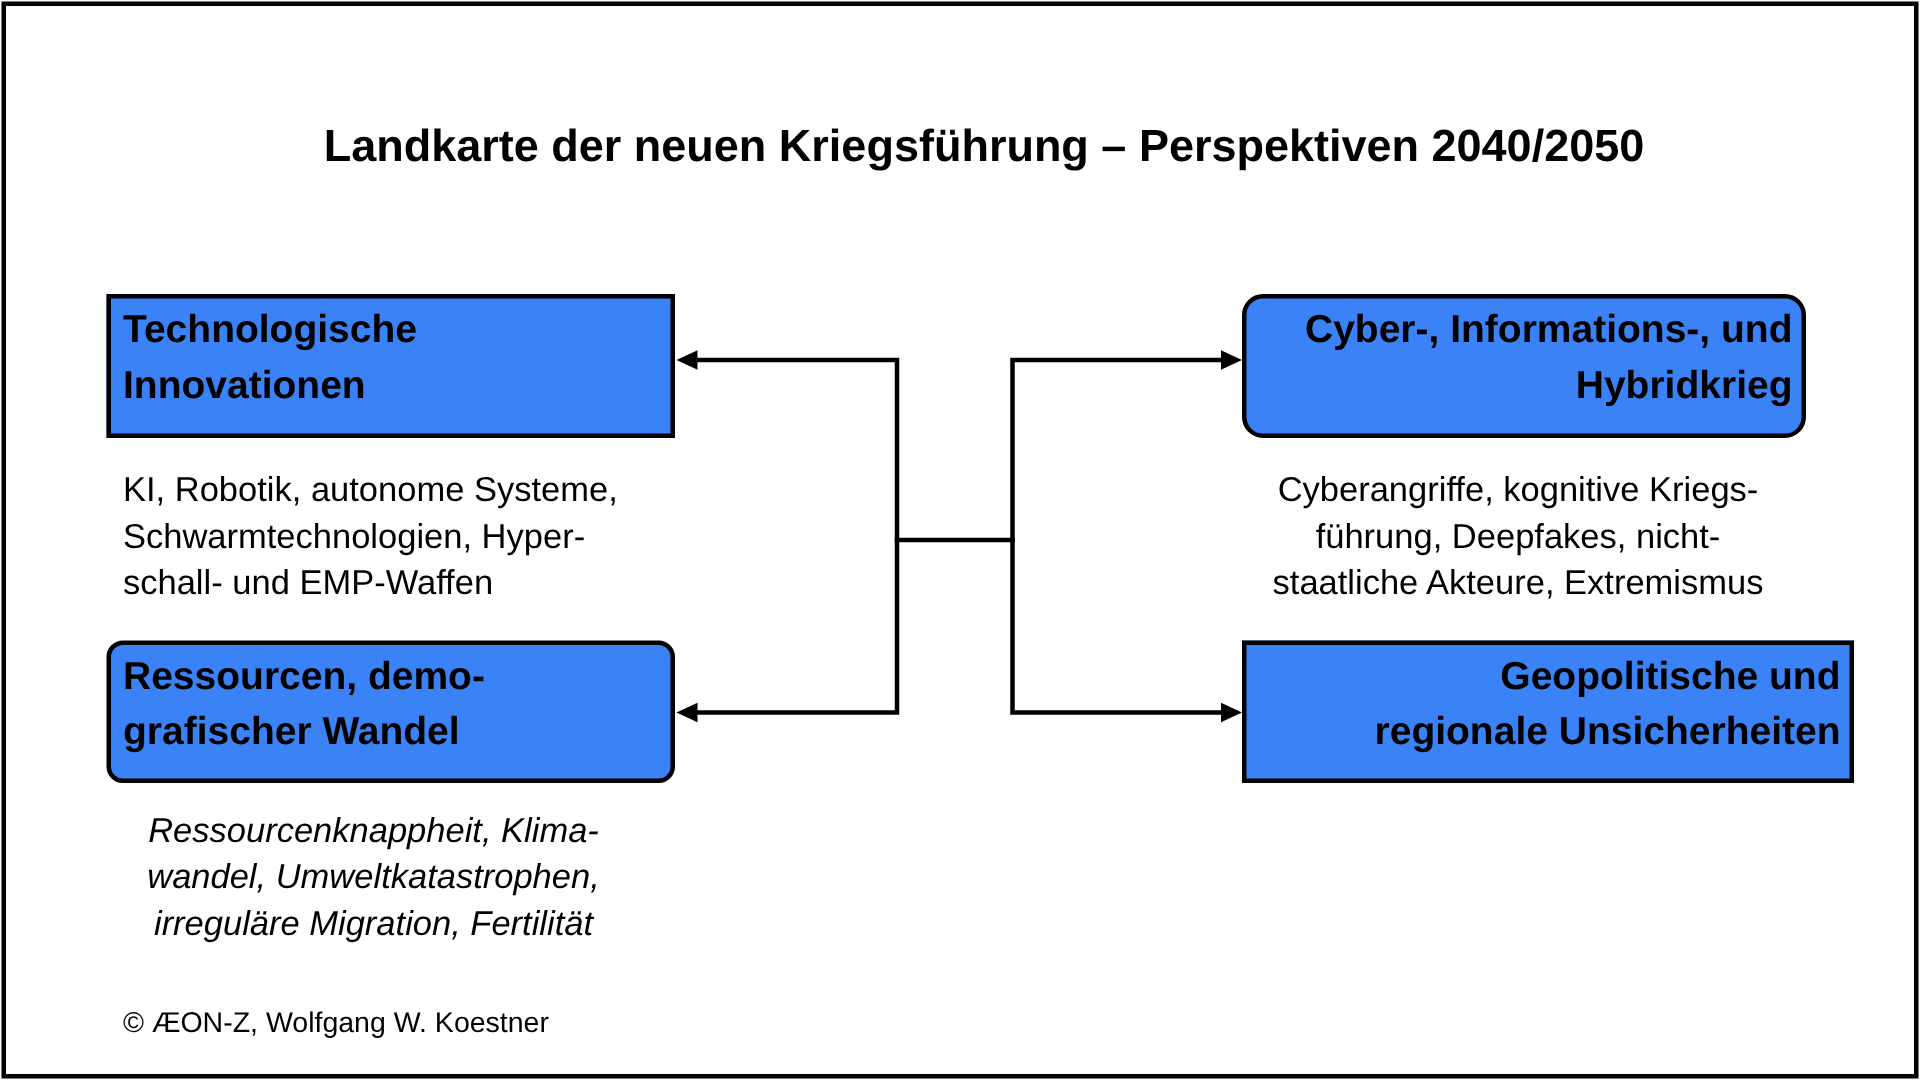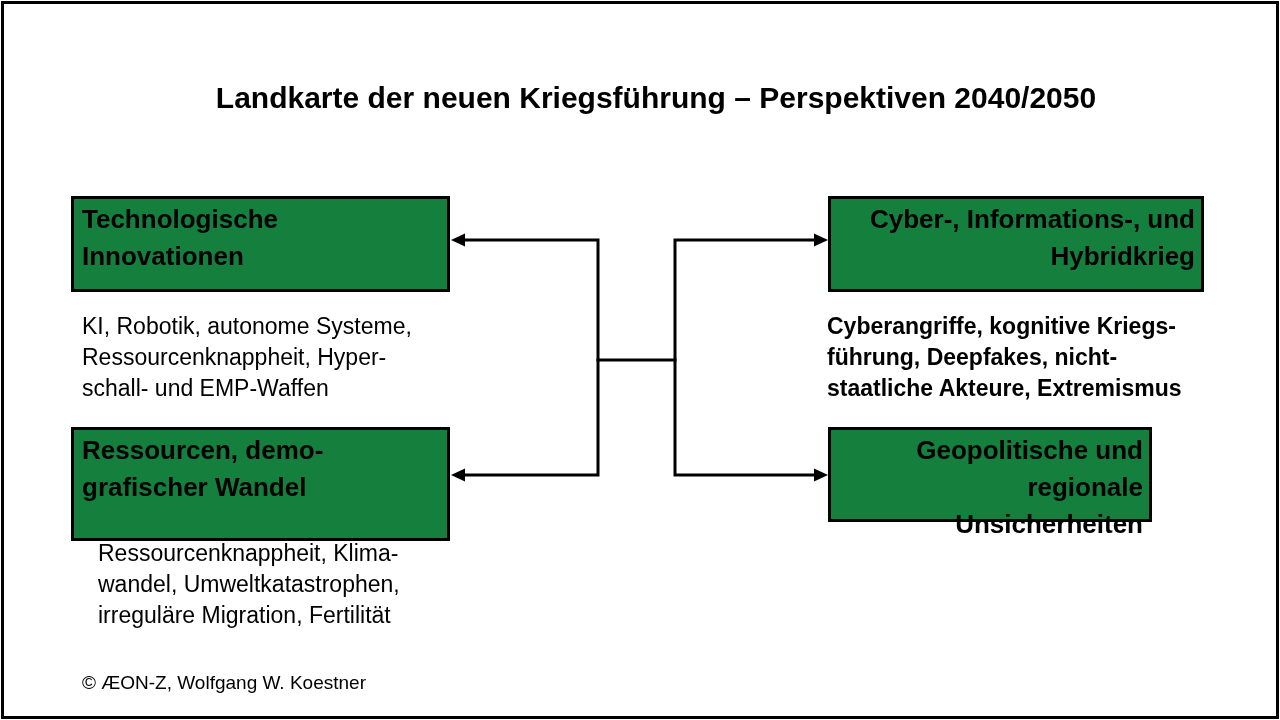--- a/index.html
+++ b/index.html
@@ -32,44 +32,44 @@
     text-align: center;
     font-size: 30px;
     font-weight: bold;
     line-height: 40px;
     white-space: pre-line;
   }
   .node-box {
     position: absolute;
     box-sizing: border-box;
     border: 3px solid #000000;
-    background: #15803d;
+    background: #3b82f6;
   }
   .node-box .box-title {
     font-size: 26px;
     font-weight: bold;
     line-height: 37px;
     white-space: pre-line;
     padding: 2px 6px 2px 8px;
   }
   .box-left-top    { left: 71px;  top: 196px; width: 379px; height: 96px; }
-  .box-left-bottom { left: 71px;  top: 427px; width: 379px; height: 114px; }
-  .box-right-top   { left: 828px; top: 196px; width: 376px; height: 96px; }
-  .box-right-bottom{ left: 828px; top: 427px; width: 324px; height: 95px; }
+  .box-left-bottom { left: 71px;  top: 427px; width: 379px; height: 95px; border-radius: 11px; }
+  .box-right-top   { left: 828px; top: 196px; width: 376px; height: 96px; border-radius: 14px; }
+  .box-right-bottom{ left: 828px; top: 427px; width: 408px; height: 95px; }
   .align-left  .box-title { text-align: left; }
   .align-right .box-title { text-align: right; }
   .caption {
     position: absolute;
     font-size: 23px;
     line-height: 31px;
     white-space: pre-line;
   }
   .cap-left-top     { left: 82px;  top: 311px; width: 370px; text-align: left; }
-  .cap-left-bottom  { left: 98px;  top: 538px; width: 370px; text-align: left; }
-  .cap-right-top    { left: 827px; top: 311px; width: 370px; text-align: left; font-weight: bold; }
+  .cap-left-bottom  { left: 64px;  top: 538px; width: 370px; text-align: center; font-style: italic; }
+  .cap-right-top    { left: 827px; top: 311px; width: 370px; text-align: center; }
   .cap-right-bottom { left: 827px; top: 538px; width: 370px; text-align: right; }
   .connectors {
     position: absolute;
     inset: 0;
     width: 1280px;
     height: 720px;
     pointer-events: none;
   }
   .connectors path { fill: none; stroke: #000000; stroke-width: 3px; }
   .connectors polygon { fill: #000000; stroke: none; }
@@ -98,21 +98,21 @@
     <polygon points="451,475 465,468.5 465,481.5"></polygon>
     <polygon points="828,240 814,233.5 814,246.5"></polygon>
     <polygon points="828,475 814,468.5 814,481.5"></polygon>
   </svg>
 
   <div class="node-box box-left-top align-left">
     <div class="box-title">Technologische
 Innovationen</div>
   </div>
   <div class="caption cap-left-top">KI, Robotik, autonome Systeme,
-Ressourcenknappheit, Hyper-
+Schwarmtechnologien, Hyper-
 schall- und EMP-Waffen</div>
 
   <div class="node-box box-left-bottom align-left">
     <div class="box-title">Ressourcen, demo-
 grafischer Wandel</div>
   </div>
   <div class="caption cap-left-bottom">Ressourcenknappheit, Klima-
 wandel, Umweltkatastrophen,
 irreguläre Migration, Fertilität</div>
 

